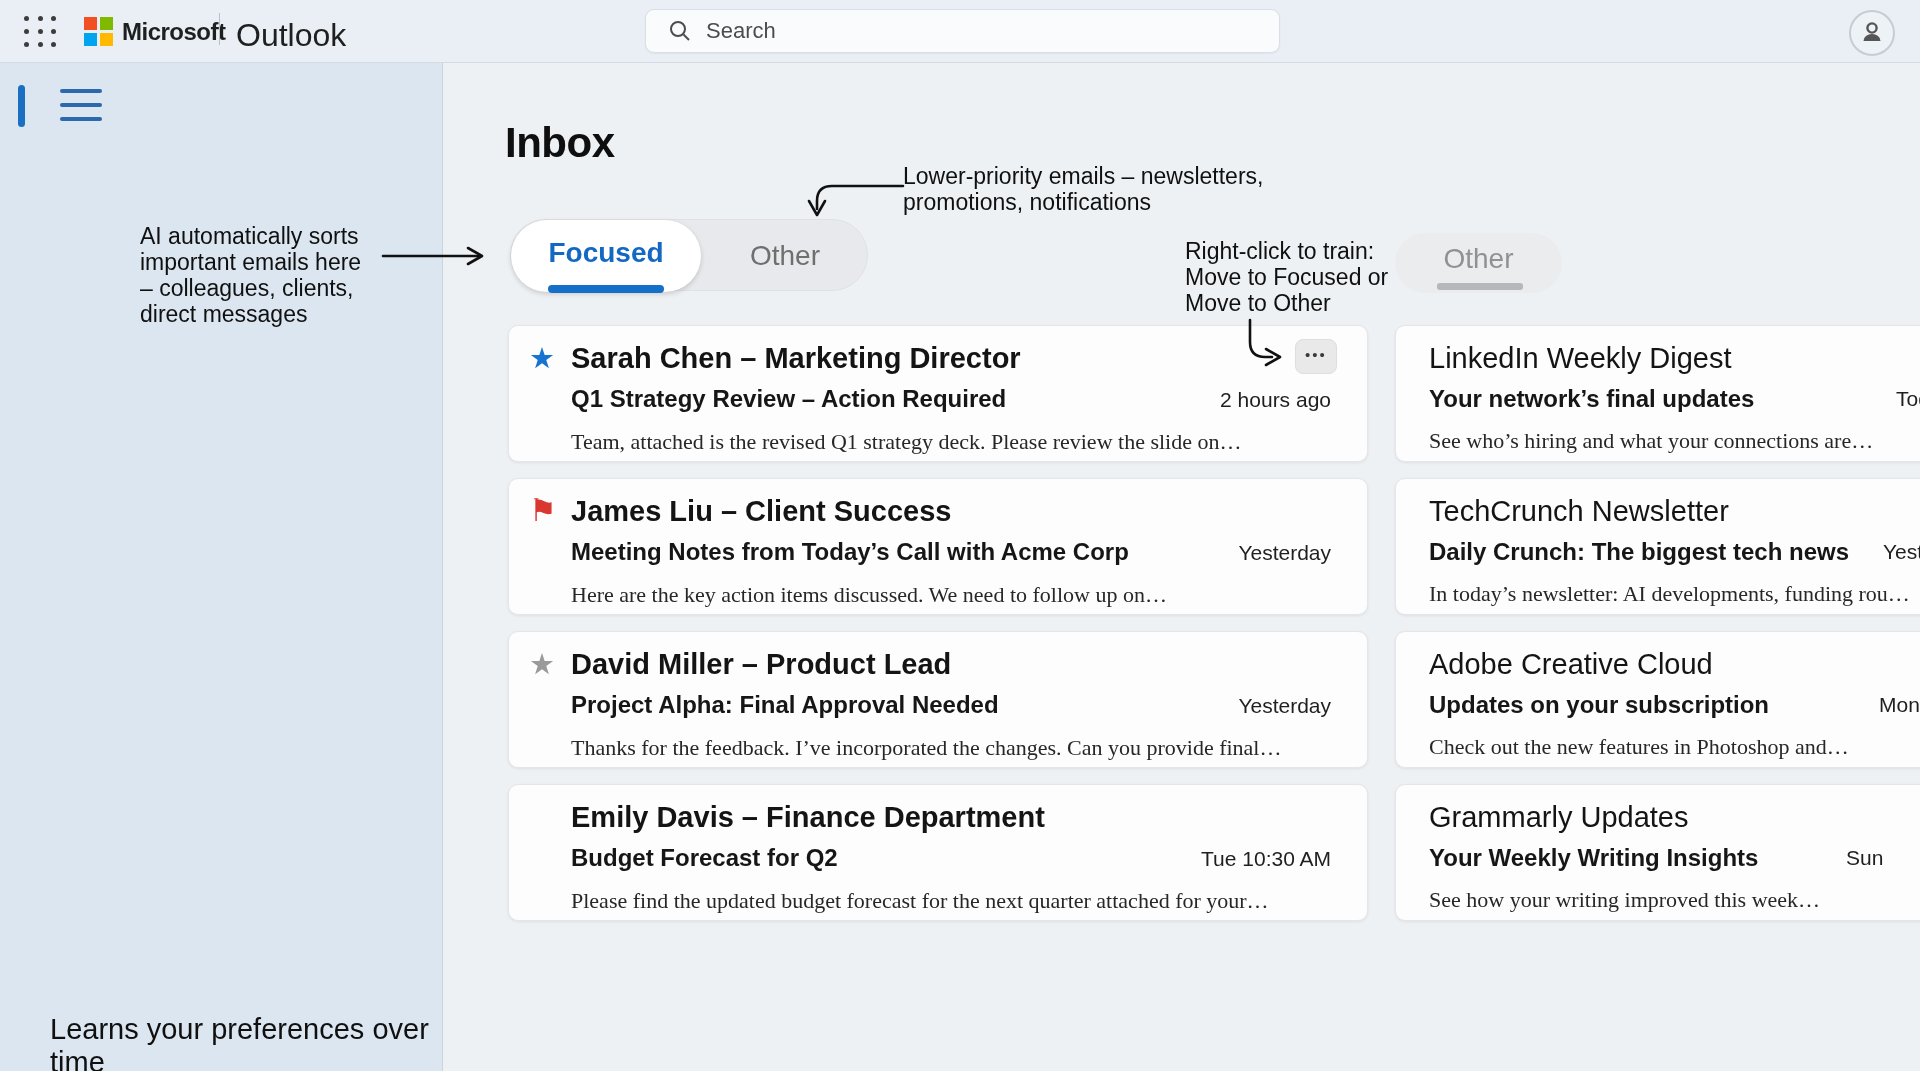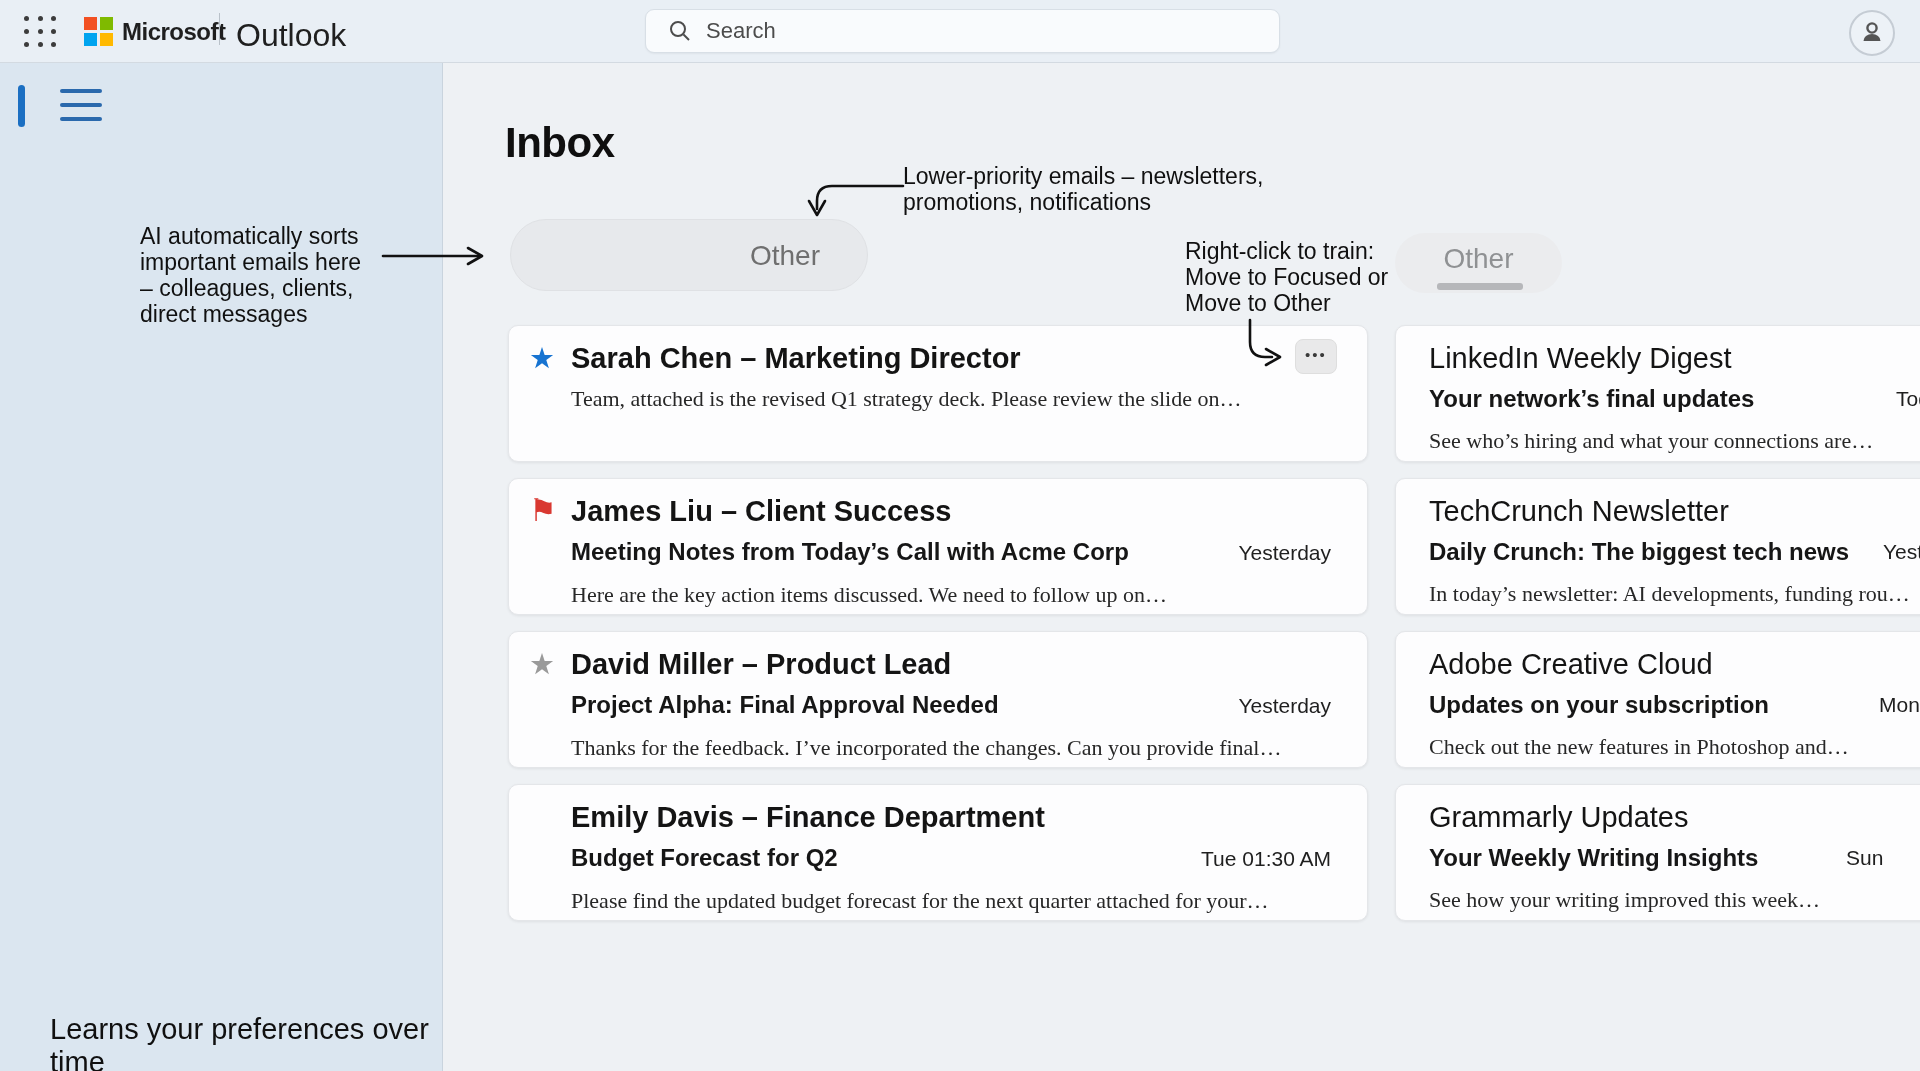--- a/index.html
+++ b/index.html
@@ -131,20 +131,24 @@
       <div>important emails here</div>
       <div>– colleagues, clients,</div>
       <div>direct messages</div>
     </div>
     <div class="sidebar-footer">Learns your preferences over time</div>
   </div>
 
   <div class="inbox-title">Inbox</div>
 
   <div class="tabgroup">
+    <div class="seg-focused">
+      <span class="label">Focused</span>
+      <span class="focused-underline"></span>
+    </div>
     <div class="seg-other">
       <span class="label">Other</span>
     </div>
   </div>
 
   <div class="other-tab-right">
     <span class="label">Other</span>
     <span class="gray-underline"></span>
   </div>
 
@@ -159,20 +163,24 @@
     <div>Move to Other</div>
   </div>
 
   <div class="focused-list">
 
     <div class="card">
       <div class="card-grid">
         <div class="icon-cell icon-star-blue"></div>
         <div>
           <div class="sender">Sarah Chen – Marketing Director</div>
+          <div class="subject-row">
+            <span class="subject">Q1 Strategy Review – Action Required</span>
+            <span class="time">2 hours ago</span>
+          </div>
           <div class="preview">Team, attached is the revised Q1 strategy deck. Please review the slide on…</div>
         </div>
       </div>
       <div class="more-btn">
           <span>•••</span>
         </div>
     </div>
 
     <div class="card">
       <div class="card-grid">
@@ -202,21 +210,21 @@
       </div>
     </div>
 
     <div class="card">
       <div class="card-grid">
         <div class="icon-cell"></div>
         <div>
           <div class="sender">Emily Davis – Finance Department</div>
           <div class="subject-row">
             <span class="subject">Budget Forecast for Q2</span>
-            <span class="time">Tue 01:30 AM</span>
+            <span class="time">Tue 10:30 AM</span>
           </div>
           <div class="preview">Please find the updated budget forecast for the next quarter attached for your…</div>
         </div>
       </div>
     </div>
   </div>
 
   <div class="other-list">
 
     <div class="card">

